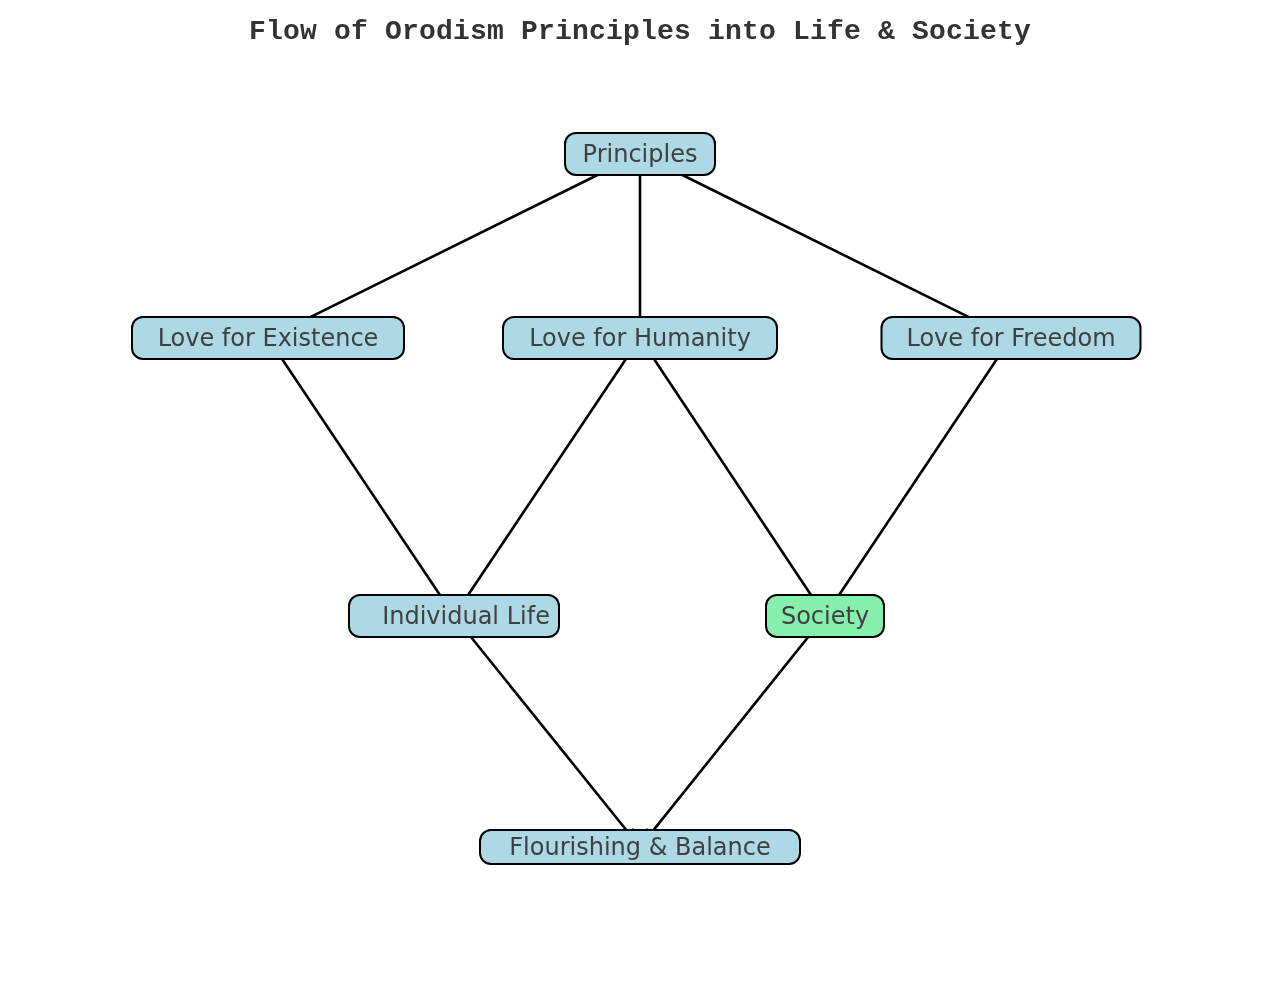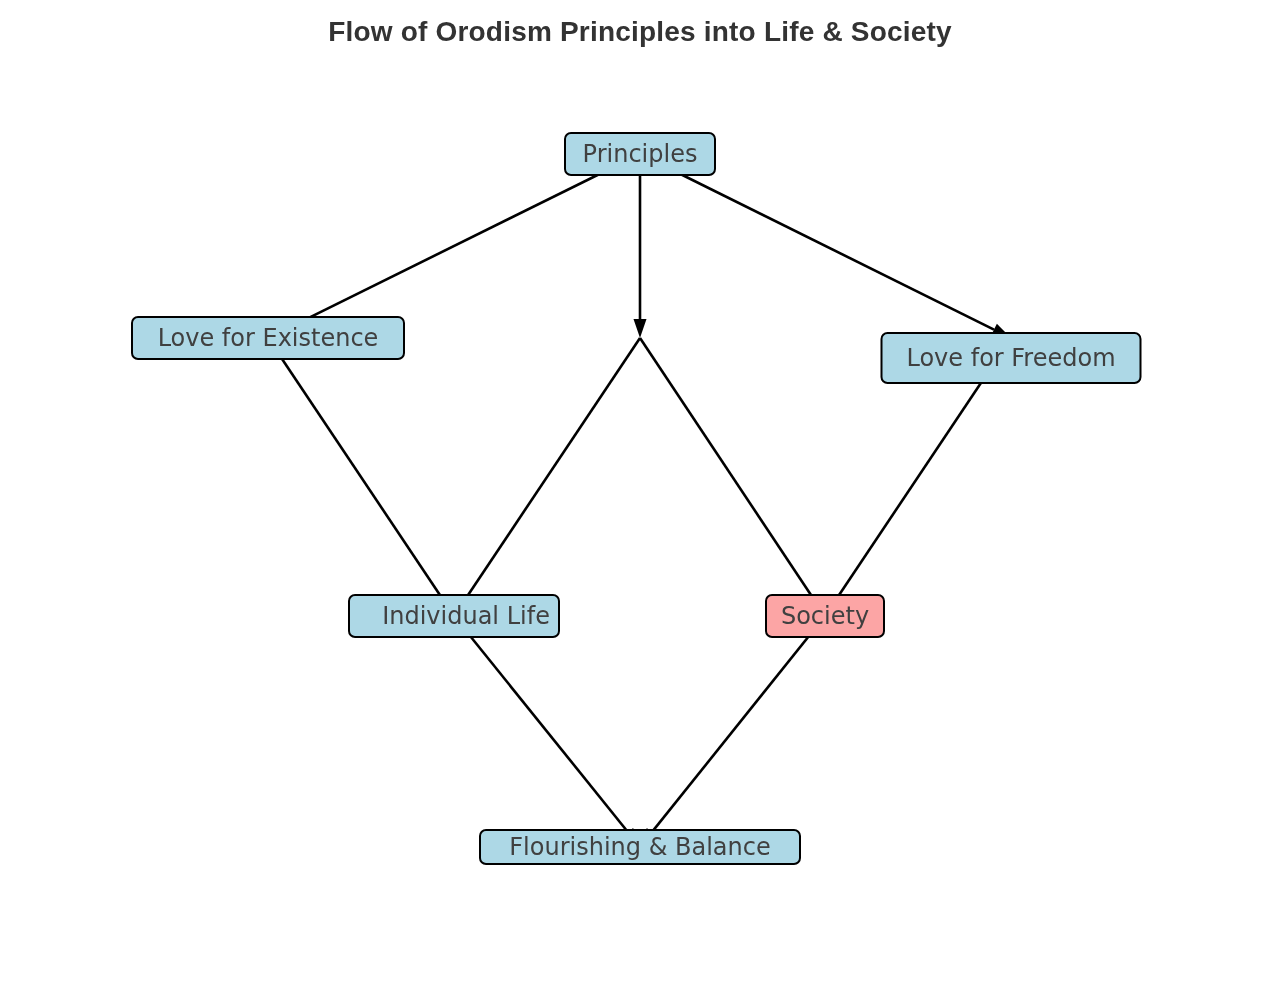--- a/index.html
+++ b/index.html
@@ -20,21 +20,21 @@
     width: 1280px;
     height: 1006px;
     background: #ffffff;
   }
   #title {
     position: absolute;
     left: 0;
     top: 16px;
     width: 1280px;
     text-align: center;
-    font-family: Liberation Sans, sans-serif;
+    font-family: Liberation Mono, monospace;
     font-size: 28px;
     font-weight: bold;
     color: #333333;
     letter-spacing: 0.2px;
     white-space: nowrap;
   }
   #edge-layer {
     position: absolute;
     left: 0; top: 0;
     width: 1280px;
@@ -45,21 +45,21 @@
     position: absolute;
     left: 0; top: 0;
     width: 1280px;
     height: 1006px;
   }
   .node {
     position: absolute;
     box-sizing: border-box;
     background: #ADD8E6;
     border: 2.6px solid #000000;
-    border-radius: 7px;
+    border-radius: 12px;
     color: #404040;
     font-family: "DejaVu Sans", sans-serif;
     font-size: 24px;
     line-height: 1;
     display: flex;
     align-items: center;
     justify-content: center;
     white-space: nowrap;
     padding: 0 14px;
     transform: translate(-50%, -50%);
@@ -115,27 +115,30 @@
       </g>
     </svg>
 
   <div id="node-layer">
       <div class="node" style="left: 640px; top: 154px; width: 152px; height: 44px; background: rgb(173, 216, 230); border-color: rgb(0, 0, 0);">
         <span class="node-label" style="color: rgb(64, 64, 64);">Principles</span>
       </div>
       <div class="node" style="left: 268px; top: 338px; width: 274px; height: 44px; background: rgb(173, 216, 230); border-color: rgb(0, 0, 0);">
         <span class="node-label" style="color: rgb(64, 64, 64);">Love for Existence</span>
       </div>
-      <div class="node" style="left: 1011px; top: 338px; width: 261px; height: 52px; background: rgb(173, 216, 230); border-color: rgb(0, 0, 0); margin-top: 20px;">
+      <div class="node" style="left: 640px; top: 338px; width: 276px; height: 44px; background: rgb(173, 216, 230); border-color: rgb(0, 0, 0);">
+        <span class="node-label" style="color: rgb(64, 64, 64);">Love for Humanity</span>
+      </div>
+      <div class="node" style="left: 1011px; top: 338px; width: 261px; height: 44px; background: rgb(173, 216, 230); border-color: rgb(0, 0, 0);">
         <span class="node-label" style="color: rgb(64, 64, 64);">Love for Freedom</span>
       </div>
       <div class="node" style="left: 454px; top: 616px; width: 212px; height: 44px; background: rgb(173, 216, 230); border-color: rgb(0, 0, 0);">
         <span class="node-label" style="color: rgb(64, 64, 64); margin-left: 24px;">Individual Life</span>
       </div>
-      <div class="node" style="left: 825px; top: 616px; width: 120px; height: 44px; background: #fca5a5; border-color: rgb(0, 0, 0);">
+      <div class="node" style="left: 825px; top: 616px; width: 120px; height: 44px; background: #86efac; border-color: rgb(0, 0, 0);">
         <span class="node-label" style="color: rgb(64, 64, 64);">Society</span>
       </div>
       <div class="node" style="left: 640px; top: 847px; width: 322px; height: 36px; background: rgb(173, 216, 230); border-color: rgb(0, 0, 0);">
         <span class="node-label" style="color: rgb(64, 64, 64);">Flourishing &amp; Balance</span>
       </div>
     </div>
 
 </div>
 
 </body></html>

